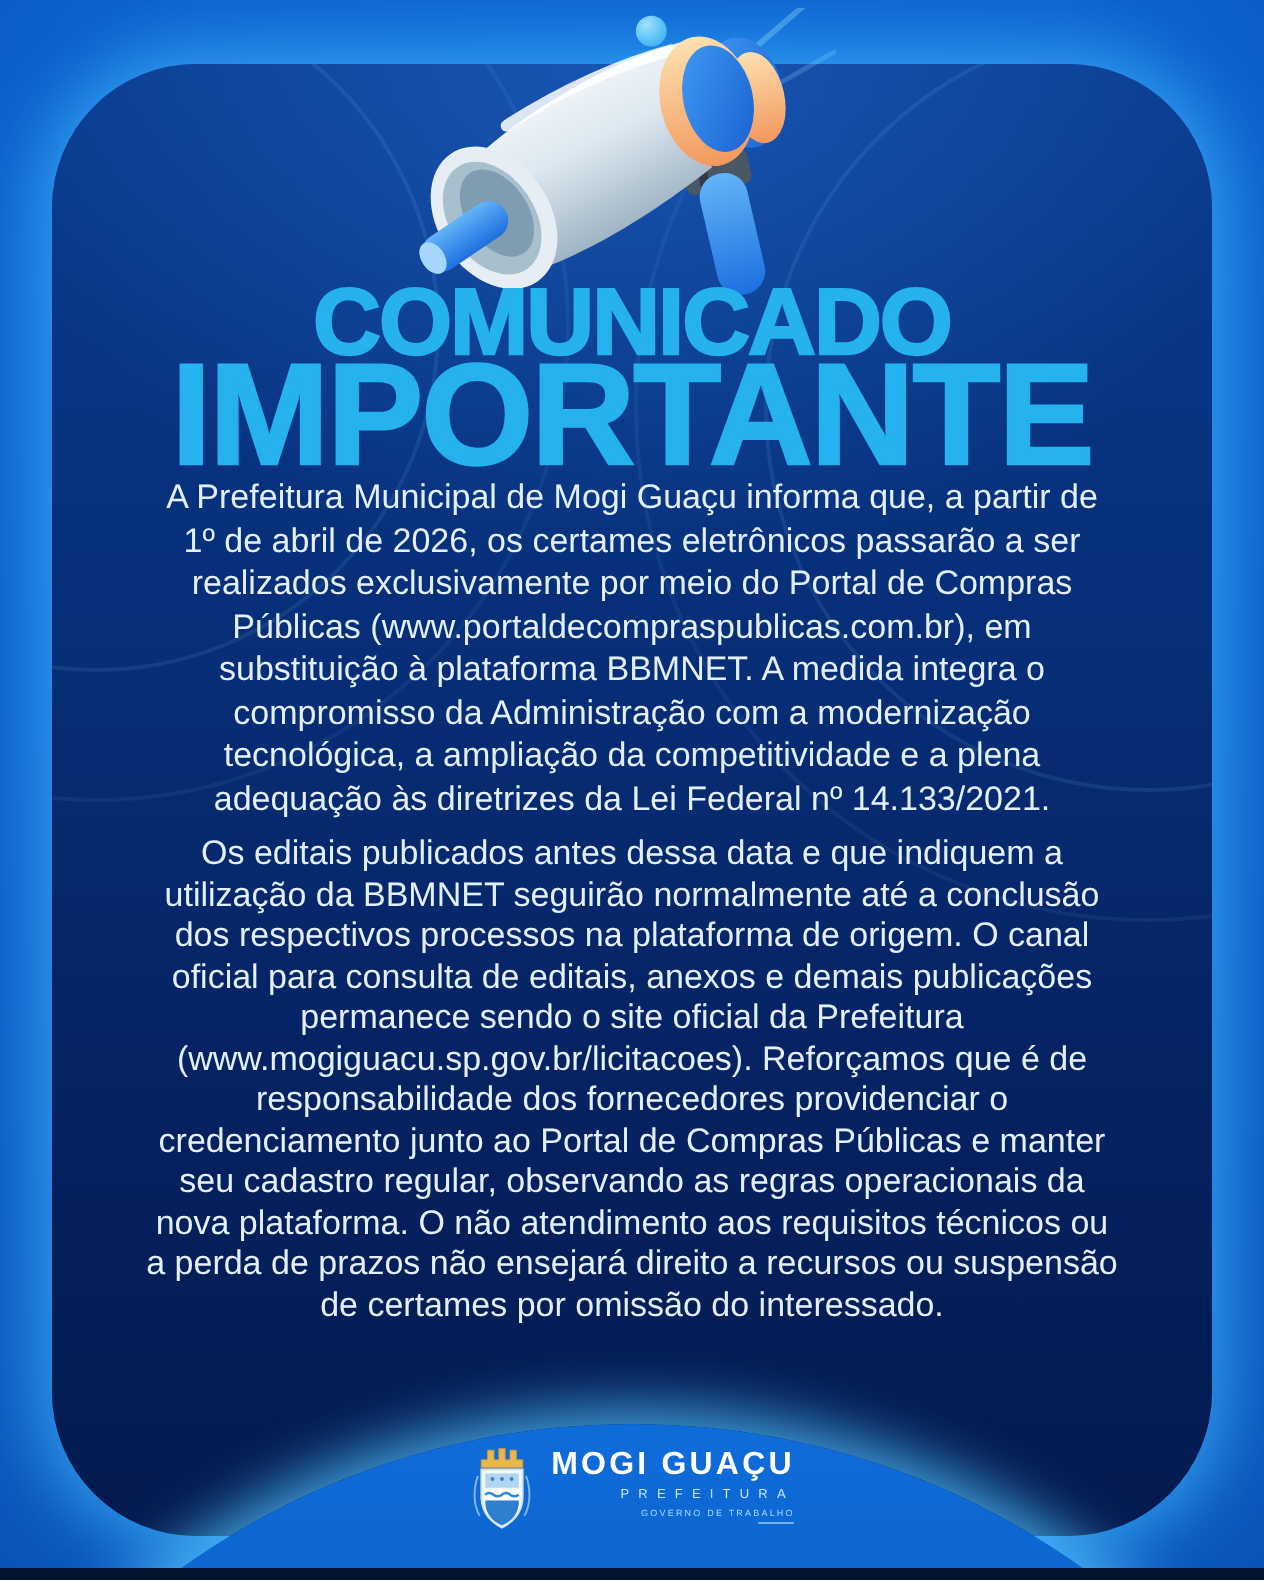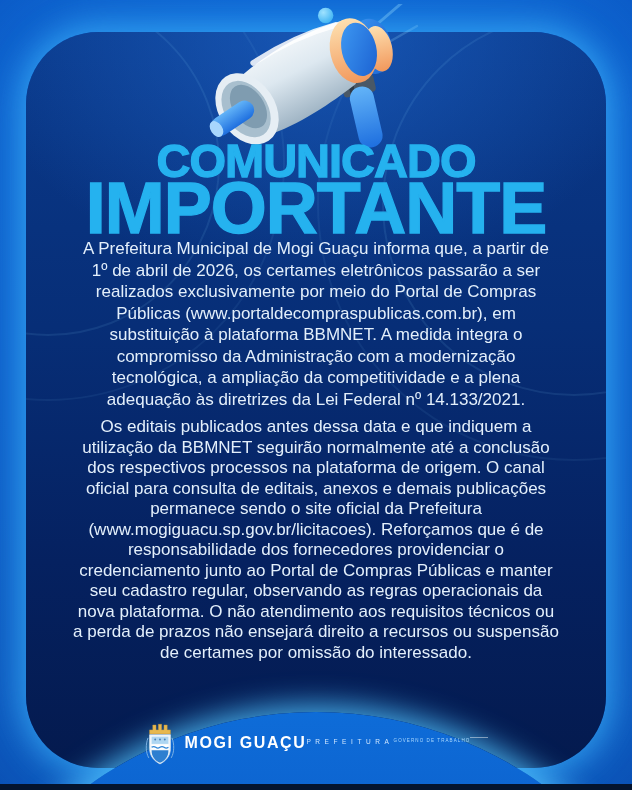--- a/index.html
+++ b/index.html
@@ -37,21 +37,21 @@
     -webkit-text-stroke:1.3px #25b2ef;}
   .title1{top:137px;font-size:47px;}
   .title2{top:172px;font-size:72px;}
   .para{position:absolute;left:36px;right:36px;text-align:center;color:#e3effb;
     font-size:17px;white-space:pre-line;}
   .para1{top:238px;line-height:21.5px;}
   .para2{top:417px;line-height:20.5px;}
   .footer{position:absolute;left:0;right:0;top:720px;display:flex;
     justify-content:center;align-items:center;gap:9px;}
   .crest{width:32px;height:47px;display:block;}
-  .footer-text{display:flex;flex-direction:row;align-items:flex-start;color:#ffffff;}
+  .footer-text{display:flex;flex-direction:column;align-items:flex-end;color:#ffffff;}
   .city{font-size:16px;font-weight:bold;letter-spacing:1.6px;line-height:1.05;}
   .org{font-size:6.5px;letter-spacing:4.6px;color:#cfe6ff;margin-top:2.5px;}
   .slogan{font-size:4.5px;letter-spacing:1.1px;color:#a9d8ff;margin-top:3px;}
   .slogan-line{width:18px;height:1px;background:rgba(255,255,255,.45);margin-top:1.5px;}
 </style>
 </head>
 <body>
 
 <div class="poster">
 

